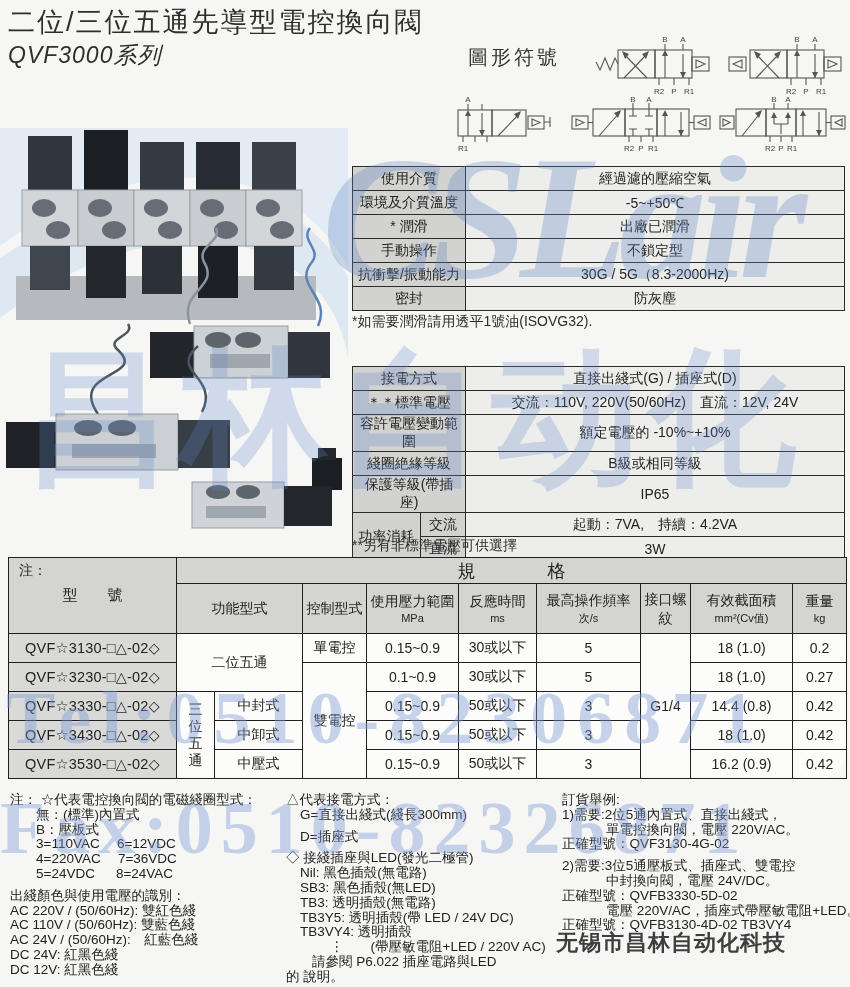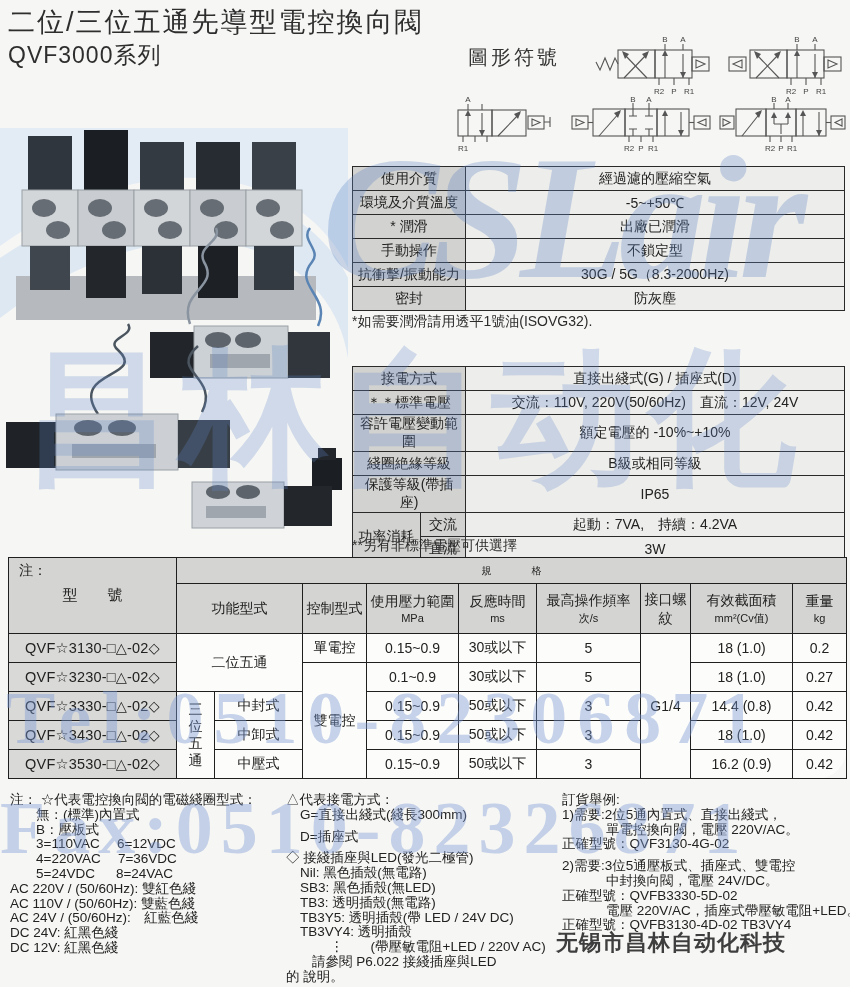--- a/index.html
+++ b/index.html
@@ -1,20 +1,20 @@
 <!DOCTYPE html>
 <html><head>
 <meta charset="utf-8">
 <style>
   html,body{margin:0;padding:0;background:#e8e8e6;}
   #page{position:relative;width:850px;height:987px;margin:0 auto;overflow:hidden;
         background:#f6f6f4;font-family:"Liberation Sans",sans-serif;color:#222;}
   
   .page-title{position:absolute;left:8px;top:4px;font-size:27px;letter-spacing:2px;color:#2e2e2e;}
-  .page-series{position:absolute;left:8px;top:40px;font-size:23px;letter-spacing:1px;color:#2e2e2e;}
+  .page-series{position:absolute;left:8px;top:40px;font-size:23px;letter-spacing:1px;color:#2e2e2e;font-style:italic;}
   .symbols-label{position:absolute;left:468px;top:44px;font-size:20px;letter-spacing:3px;color:#333;}
   
   .symbols{position:absolute;left:450px;top:34px;width:400px;height:122px;}
   .sym{position:absolute;}
   
   .photos{position:absolute;left:0px;top:128px;width:348px;height:420px;}
   
   table{border-collapse:collapse;table-layout:fixed;border-radius:31px;}
   td{border:1px solid #2a2a2a;font-size:14px;text-align:center;padding:0 3px;overflow:hidden;}
   .spec-table,.coil-table{position:absolute;left:352px;width:492px;background:#fbfbf9;}
@@ -25,21 +25,21 @@
   td.val{background:#ededeb;}
   .tbl-note{position:absolute;font-size:14px;color:#2c2c2c;}
   .note1{left:352px;top:313px;}
   .coil-title{position:absolute;left:350px;top:337px;font-size:20px;letter-spacing:2px;color:#1f1f1f;margin-top:40px;}
   .note2{left:352px;top:537px;}
   
   .model-table{position:absolute;left:8px;top:557px;width:838px;background:#fcfcfa;}
   .model-table td{border:1px solid #1f1f1f;}
   .model-table .hdr{background:#d4d4d2;}
   .model-table td.model{background:#d9d9d7;font-size:14.5px;letter-spacing:.2px;}
-  .model-table .banner{letter-spacing:0;font-size:10px;}
+  .model-table .banner{letter-spacing:0;font-size:18px;}
   .unit{display:block;font-size:11px;margin-top:1px;}
   .vert{width:16px;margin:0 auto;word-break:break-all;line-height:1.2;font-size:14px;}
   .thread-hd{word-break:break-all;line-height:1.3;}
   .corner{position:relative;background:#d4d4d2;}
   .corner-note{position:absolute;top:4px;left:10px;font-size:14px;}
   .corner-title{font-size:15px;}
   .row-h{height:29px;}
   
   .notes-col{position:absolute;top:793px;font-size:13.5px;line-height:14.8px;color:#222;}
   .col1{left:10px;width:272px;}
@@ -482,38 +482,39 @@
   </tbody>
     </table>
 
   <div class="notes-col col1">
     <div class="nl">注： ☆代表電控換向閥的電磁綫圈型式：</div>
     <div class="nl ind1">無：(標準)內置式</div>
     <div class="nl ind1">B：壓板式</div>
     <div class="nl ind1">3=110VAC　 6=12VDC</div>
     <div class="nl ind1">4=220VAC　 7=36VDC</div>
     <div class="nl ind1">5=24VDC 　 8=24VAC</div>
+    <div class="nl gap">出綫顏色與使用電壓的識別：</div>
     <div class="nl">AC 220V / (50/60Hz): 雙紅色綫</div>
     <div class="nl">AC 110V / (50/60Hz): 雙藍色綫</div>
     <div class="nl">AC 24V / (50/60Hz):　紅藍色綫</div>
     <div class="nl">DC 24V: 紅黑色綫</div>
     <div class="nl">DC 12V: 紅黑色綫</div>
   </div>
   <div class="notes-col col2">
     <div class="nl">△代表接電方式：</div>
     <div class="nl ind2">G=直接出綫式(綫長300mm)</div>
     <div class="nl ind2 gap">D=插座式</div>
     <div class="nl gap">◇ 接綫插座與LED(發光二極管)</div>
     <div class="nl ind2">Nil: 黑色插殼(無電路)</div>
     <div class="nl ind2">SB3: 黑色插殼(無LED)</div>
     <div class="nl ind2">TB3: 透明插殼(無電路)</div>
     <div class="nl ind2">TB3Y5: 透明插殼(帶 LED / 24V DC)</div>
     <div class="nl ind2">TB3VY4: 透明插殼</div>
     <div class="nl ind3">⋮　　(帶壓敏電阻+LED / 220V AC)</div>
-    <div class="nl ind1">請參閱 P6.022 接綫插座與LED</div>
+    <div class="nl ind1">請參閱 P6.022 插座電路與LED</div>
     <div class="nl">的 說明。</div>
   </div>
   <div class="notes-col col3">
     <div class="nl">訂貨舉例:</div>
     <div class="nl">1)需要:2位5通內置式、直接出綫式，</div>
     <div class="nl ind3">單電控換向閥，電壓 220V/AC。</div>
     <div class="nl">正確型號：QVF3130-4G-02</div>
     <div class="nl gap">2)需要:3位5通壓板式、插座式、雙電控</div>
     <div class="nl ind3">中封換向閥，電壓 24V/DC。</div>
     <div class="nl">正確型號：QVFB3330-5D-02</div>

